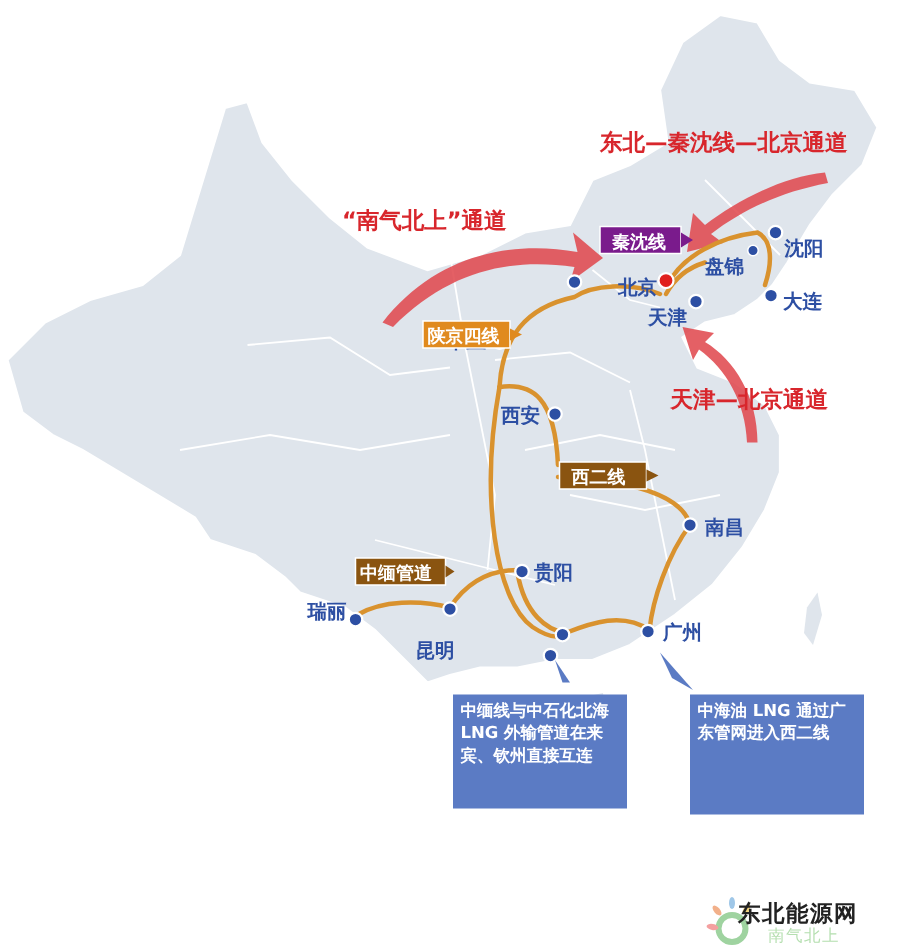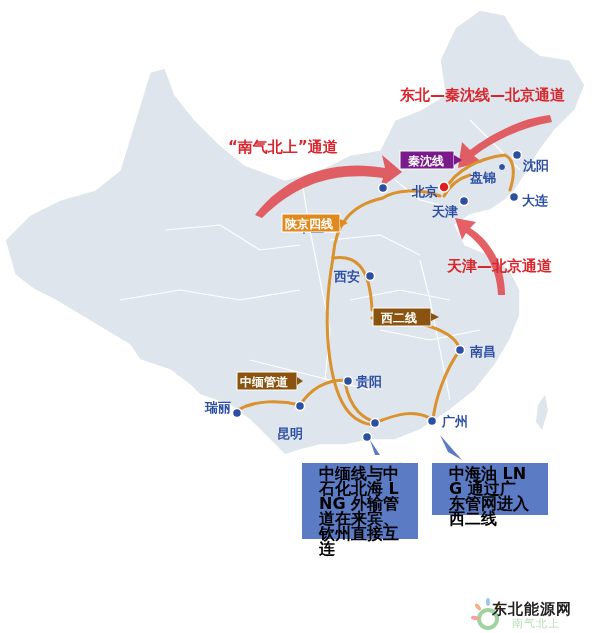--- a/index.html
+++ b/index.html
@@ -1,21 +1,21 @@
 <!DOCTYPE html>
 <html><head>
 <meta charset="utf-8">
 <style>
   html,body{margin:0;padding:0;background:#ffffff;}
   body{width:600px;height:633px;position:relative;overflow:hidden;font-family:"DejaVu Sans","Liberation Sans",sans-serif;}
   svg{position:absolute;left:0;top:0;}
   .city{font-size:13px;font-weight:bold;fill:#2d4fa3;}
   .route-title{font-size:15px;font-weight:bold;fill:#d8262c;}
   .tag-text{font-size:12px;font-weight:bold;fill:#ffffff;}
-  .note{position:absolute;background:#5b7bc4;color:#000000;font-size:16px;font-weight:bold;line-height:15px;padding:3px 17px;box-sizing:border-box;word-break:break-all;}
+  .note{position:absolute;background:#5b7bc4;color:#ffffff;font-size:11px;font-weight:bold;line-height:15px;padding:3px 5px;box-sizing:border-box;word-break:break-all;}
   .logo{position:absolute;left:470px;top:592px;width:130px;height:45px;text-decoration:underline;}
   .logo-text{position:absolute;left:22px;top:8px;font-size:15px;color:#222;font-weight:bold;letter-spacing:1px;}
   .logo-sub{position:absolute;left:42px;top:24px;font-size:11px;color:#b5dfb0;letter-spacing:1px;}
 </style>
 </head>
 <body>
 
 <svg width="600" height="633" viewBox="0 0 600 633">
 
   <path d="M5,240 L30,215 L60,200 L95,190 L120,170 L150,72 L165,68 L175,95 L195,120 L220,145 L245,165 L285,180 L320,170 L350,155 L380,150 L395,120 L420,110 L445,95 L440,60 L455,28 L480,10 L505,15 L520,40 L540,55 L570,60 L585,85 L575,110 L555,130 L540,150 L525,175 L515,190 L505,200 L490,210 L470,215 L455,225 L465,245 L490,255 L510,270 L520,290 L520,315 L510,340 L495,365 L475,390 L450,410 L420,430 L395,440 L370,440 L345,445 L320,445 L300,450 L285,455 L270,440 L250,420 L230,405 L200,395 L190,385 L170,370 L140,360 L130,345 L105,330 L80,315 L55,300 L35,290 L15,275 Z" fill="#dfe5ec" stroke="#ffffff" stroke-width="1.5"></path>
@@ -115,21 +115,21 @@
       <path d="M297,377 L303,381 L297,385 Z" fill="#8a5410"></path>
       <text class="tag-text" x="240" y="386">中缅管道</text>
     </g>
   </g>
 
   <path d="M370,440 L375,455 L380,455 Z" fill="#5b7bc4"></path>
   <path d="M448,452 L440,435 L462,460 Z" fill="#5b7bc4"></path>
 </svg>
 
 <div class="note" style="left:302px;top:463px;width:116px;height:76px;">中缅线与中石化北海 LNG 外输管道在来宾、钦州直接互连</div>
-<div class="note" style="left:432px;top:463px;width:116px;height:52px;">中海油 LNG 通过广东管网进入西二线</div>
+<div class="note" style="left:460px;top:463px;width:116px;height:80px;">中海油 LNG 通过广东管网进入西二线</div>
 
 <div class="logo">
   <svg width="30" height="40" style="left:0;top:2px;">
     <circle cx="18" cy="25" r="9" fill="none" stroke="#9fd3a0" stroke-width="4"></circle>
     <ellipse cx="18" cy="8" rx="2" ry="4" fill="#9fc7e8"></ellipse>
     <ellipse cx="8" cy="13" rx="2" ry="4" fill="#f2b08a" transform="rotate(-40 8 13)"></ellipse>
     <ellipse cx="28" cy="12" rx="2" ry="4" fill="#f5d680" transform="rotate(40 28 12)"></ellipse>
     <ellipse cx="5" cy="24" rx="2" ry="4" fill="#f4a0a0" transform="rotate(-80 5 24)"></ellipse>
   </svg>
   <span class="logo-text">东北能源网</span>

